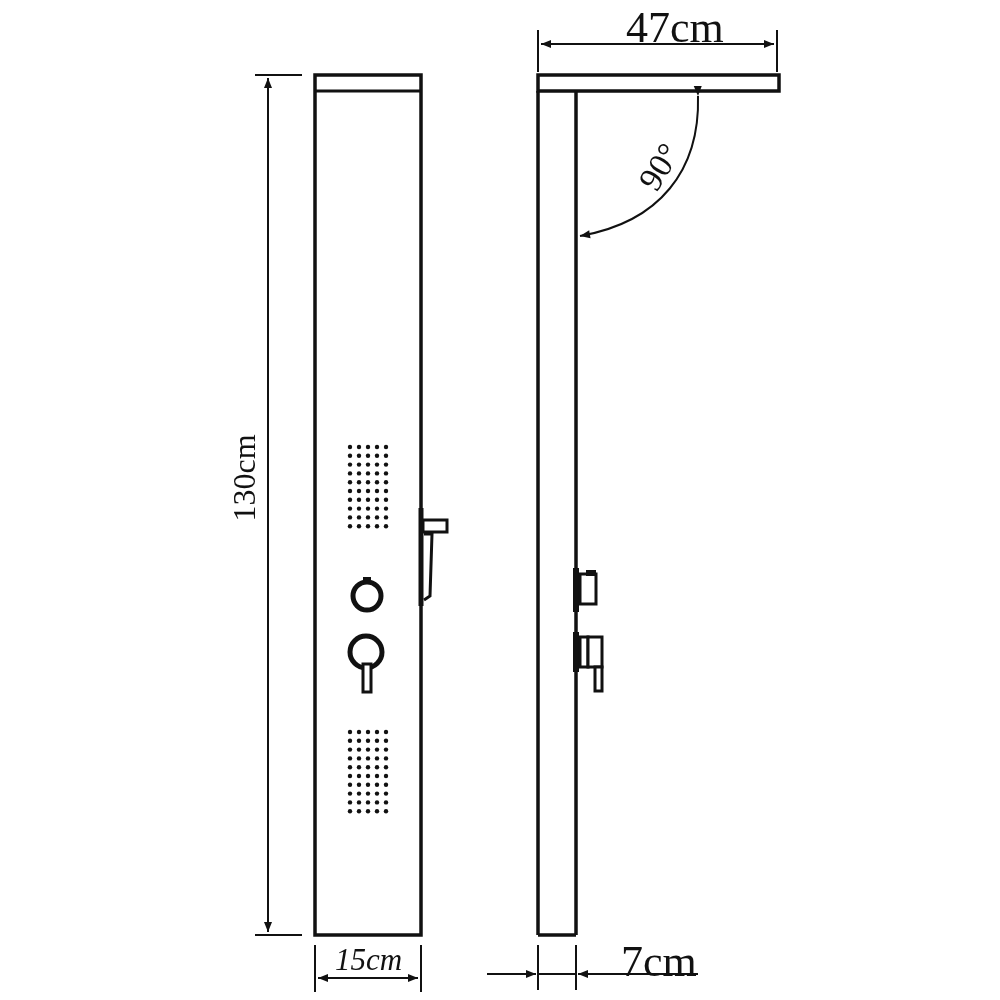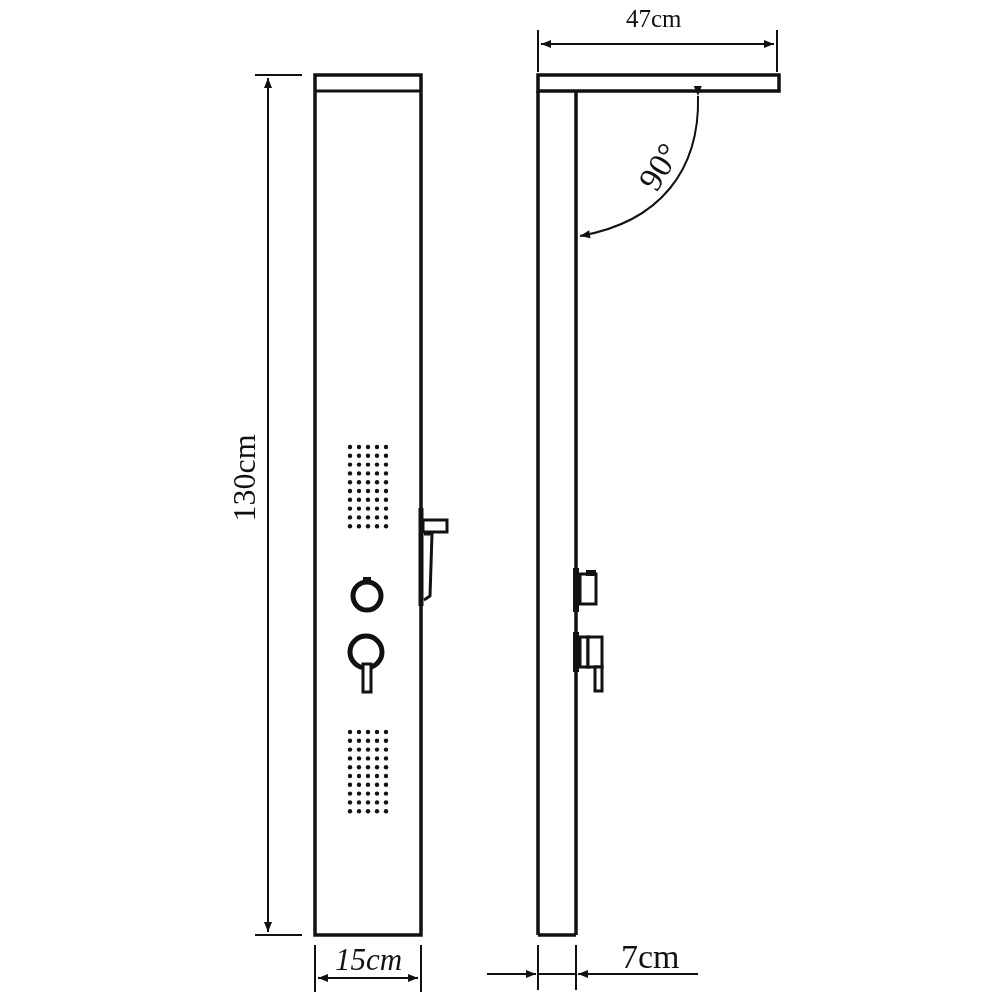--- a/index.html
+++ b/index.html
@@ -5,23 +5,23 @@
     html, body { margin: 0; padding: 0; background: #ffffff; }
     body { width: 1000px; height: 1000px; position: relative; overflow: hidden; }
     #canvas { position: absolute; left: 0; top: 0; width: 1000px; height: 1000px; }
     .label {
       position: absolute;
       font-family: "Liberation Serif", "DejaVu Serif", serif;
       color: #111111;
       white-space: nowrap;
       line-height: 1;
     }
-    .lbl-47 { left: 626px; top: 6px; font-size: 25px; }
+    .lbl-47 { left: 626px; top: 6px; font-size: 44px; }
     .lbl-15 { left: 335px; top: 944px; font-size: 31px; font-style: italic; }
-    .lbl-7  { left: 621px; top: 940px; font-size: 34px; }
+    .lbl-7  { left: 621px; top: 940px; font-size: 44px; }
     .lbl-130 {
       left: 200px; top: 462px; font-size: 32px;
       transform: rotate(-90deg); transform-origin: center center;
     }
     .lbl-90 {
       left: 636px; top: 150px; font-size: 34px;
       transform: rotate(-58deg); transform-origin: center center;
     }
   </style>
 </head>

